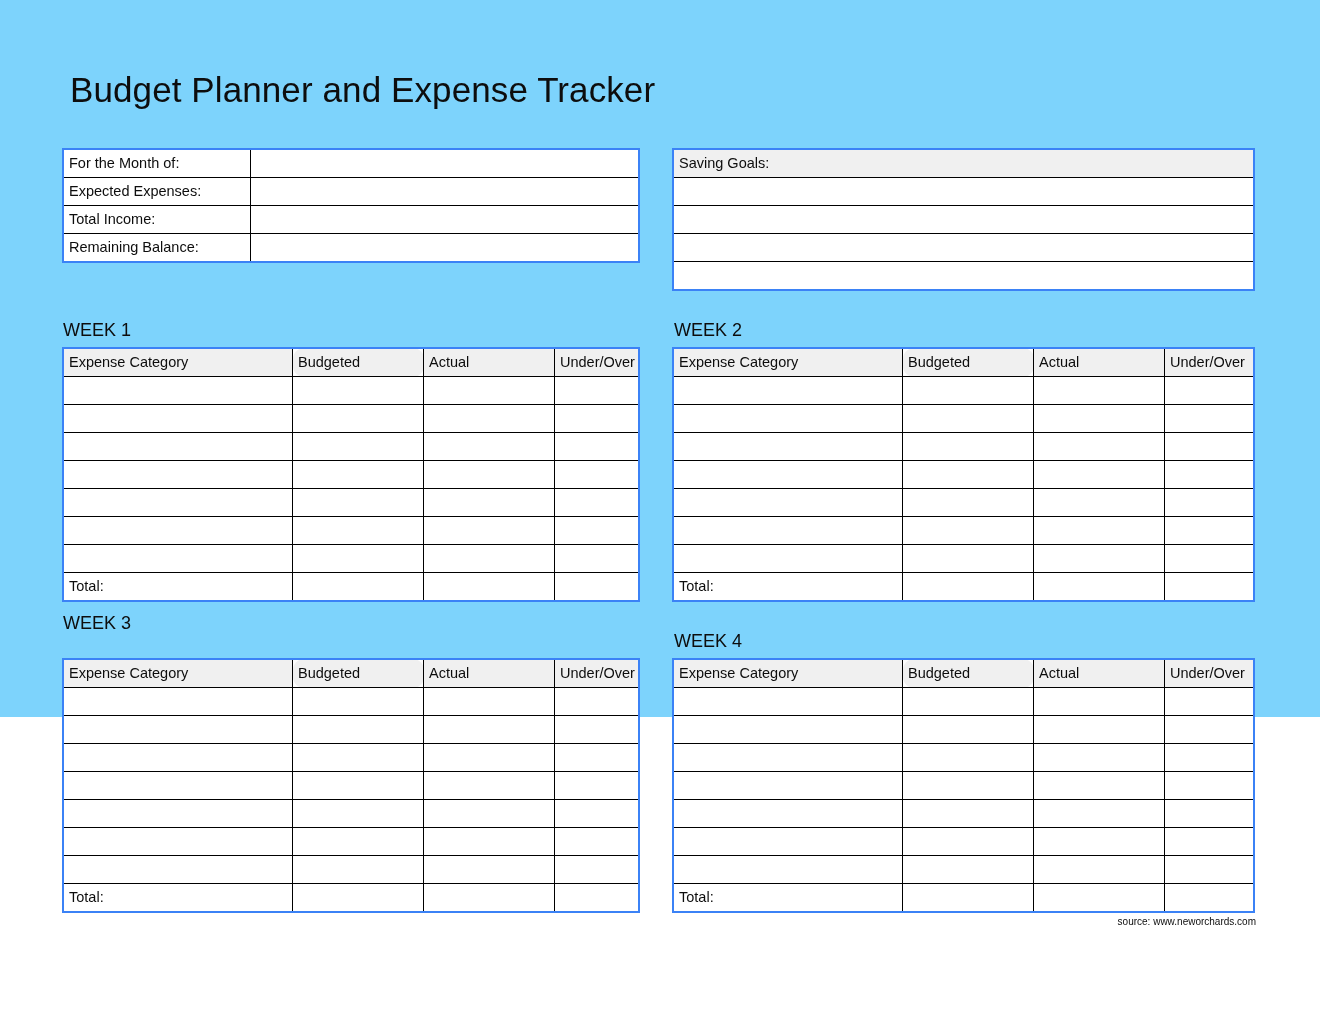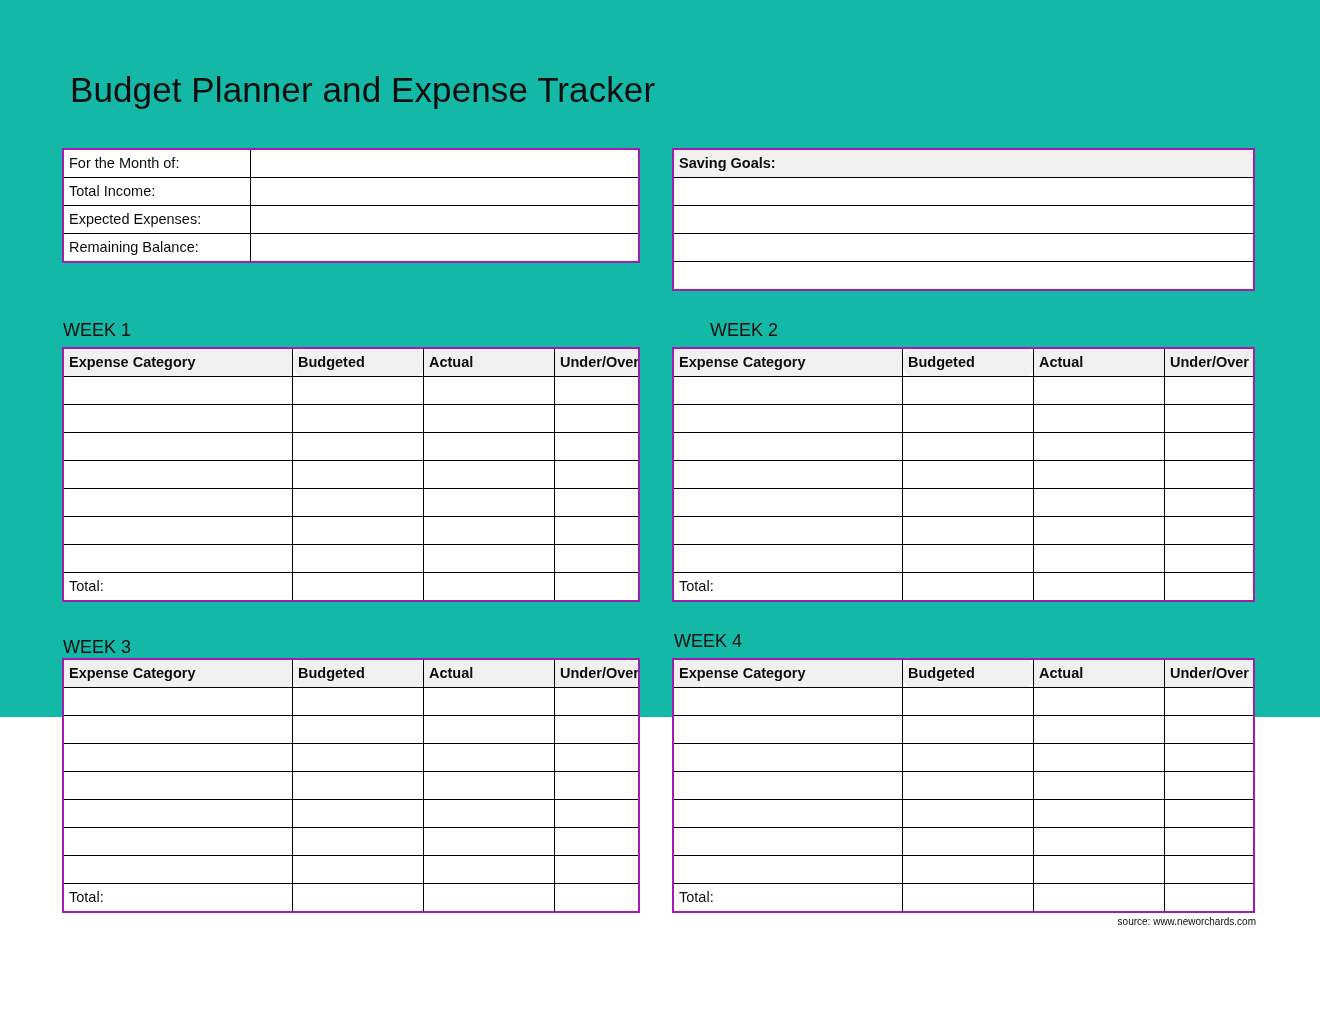--- a/index.html
+++ b/index.html
@@ -14,21 +14,21 @@
     font-family: "Liberation Sans", sans-serif;
     color: #000000;
     overflow: hidden;
   }
 
   .page {
     position: absolute;
     left: 0; top: 0;
     width: 1320px;
     height: 717px;
-    background: #14b8a6;
+    background: #7dd3fc;
   }
 
   
   .page-title {
     position: absolute;
     left: 70px;
     top: 68px;
     font-size: 35px;
     font-weight: 400;
     letter-spacing: 0.1px;
@@ -36,39 +36,39 @@
     white-space: nowrap;
     color: #0d0d0d;
   }
 
   
   table.grid {
     position: absolute;
     border-collapse: collapse;
     table-layout: fixed;
     background: #ffffff;
-    border: 2px solid #a21caf;
+    border: 2px solid #3b82f6;
   }
   table.grid td, table.grid th {
     border: 1.4px solid #000000;
     padding: 0 5px;
     font-size: 14.5px;
     font-weight: 400;
     text-align: left;
     vertical-align: middle;
     height: 27px;
     line-height: 27px;
     background: #ffffff;
     color: #0d0d0d;
     overflow: hidden;
     white-space: nowrap;
   }
   table.grid th.hdr, table.grid td.hdr {
     background: #f0f0f0;
-    font-weight: 700;
+    font-weight: 400;
   }
 
   
   #summary-table {
     left: 62px;
     top: 148px;
     width: 578px;
   }
   #summary-table td.label { width: 176px; }
 
@@ -82,22 +82,22 @@
   
   .week-heading {
     position: absolute;
     font-size: 18px;
     font-weight: 400;
     line-height: 24px;
     white-space: nowrap;
     color: #0d0d0d;
   }
   #week1-heading { left: 63px;  top: 318px; }
-  #week2-heading { left: 674px; top: 318px; margin-left: 36px; }
-  #week3-heading { left: 63px;  top: 635px; }
+  #week2-heading { left: 674px; top: 318px; }
+  #week3-heading { left: 63px;  top: 611px; }
   #week4-heading { left: 674px; top: 629px; }
 
   
   .week-table { width: 578px; }
   .week-table.right { width: 583px; }
   .week-table td.c-category { width: 218px; }
   .week-table td.c-budgeted { width: 120px; border-radius: 11px; }
   .week-table td.c-actual   { width: 120px; }
   .week-table td.c-under    { width: auto; }
 
@@ -126,25 +126,25 @@
 
   <div class="page-title">Budget Planner and Expense Tracker</div>
 
   <table class="grid" id="summary-table">
     <tbody>
       <tr>
         <td class="label">For the Month of:</td>
         <td></td>
       </tr>
       <tr>
+        <td class="label">Expected Expenses:</td>
+        <td></td>
+      </tr>
+      <tr>
         <td class="label">Total Income:</td>
-        <td></td>
-      </tr>
-      <tr>
-        <td class="label">Expected Expenses:</td>
         <td></td>
       </tr>
       <tr>
         <td class="label">Remaining Balance:</td>
         <td></td>
       </tr>
     </tbody>
   </table>
 
   <table class="grid" id="saving-goals-table">

